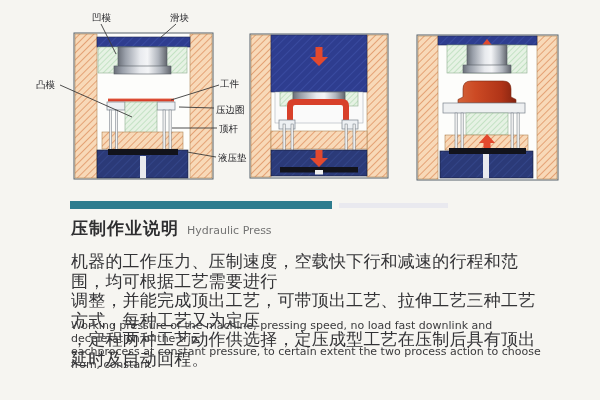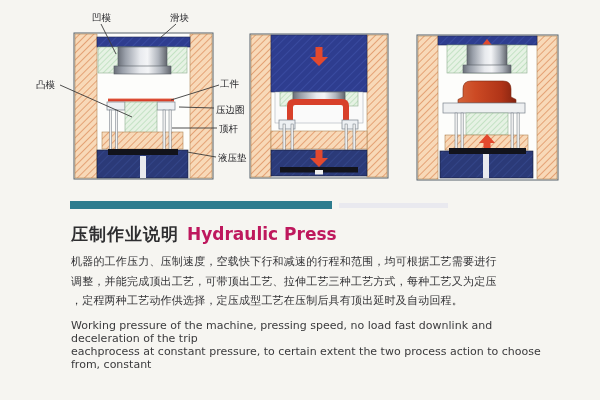--- a/index.html
+++ b/index.html
@@ -5,24 +5,24 @@
   html,body{margin:0;padding:0;}
   body{
     width:600px;height:400px;overflow:hidden;position:relative;
     background:#f6f5f1;
     font-family:"DejaVu Sans","Liberation Sans",sans-serif;
   }
   .diagram-area{position:absolute;left:0;top:0;width:498px;height:196px;}
   .bar-teal{position:absolute;left:70px;top:201px;width:262px;height:8px;background:#2e7c8e;}
   .bar-gray{position:absolute;left:339px;top:203px;width:109px;height:5px;background:#e9e9ef;}
   .heading{position:absolute;left:71px;top:217px;display:flex;align-items:baseline;gap:8px;}
-  .heading .zh{font-size:17px;font-weight:600;color:#2e2e30;letter-spacing:1px;margin-top:6px;}
-  .heading .en{font-size:17px;font-weight:700;color:#be185d;}
+  .heading .zh{font-size:17px;font-weight:600;color:#2e2e30;letter-spacing:1px;}
+  .heading .en{font-size:11px;font-weight:400;color:#737373;}
   .para-zh{position:absolute;left:71px;top:252px;width:478px;color:#333336;
-           font-size:11px;line-height:19.5px;letter-spacing:0.2px;}
+           font-size:17px;line-height:19.5px;letter-spacing:0.2px;}
   .para-en{position:absolute;left:71px;top:320px;width:476px;color:#3a3a3c;
            font-size:11px;line-height:12.9px;}
   svg text{fill:#26262a;font-size:9.5px;}
   .leader{stroke:#3a3a3a;stroke-width:0.9;}
 </style>
 </head>
 <body>
 
 <div class="diagram-area">
 <svg width="600" height="196" viewBox="0 0 600 196" xmlns="http://www.w3.org/2000/svg">

